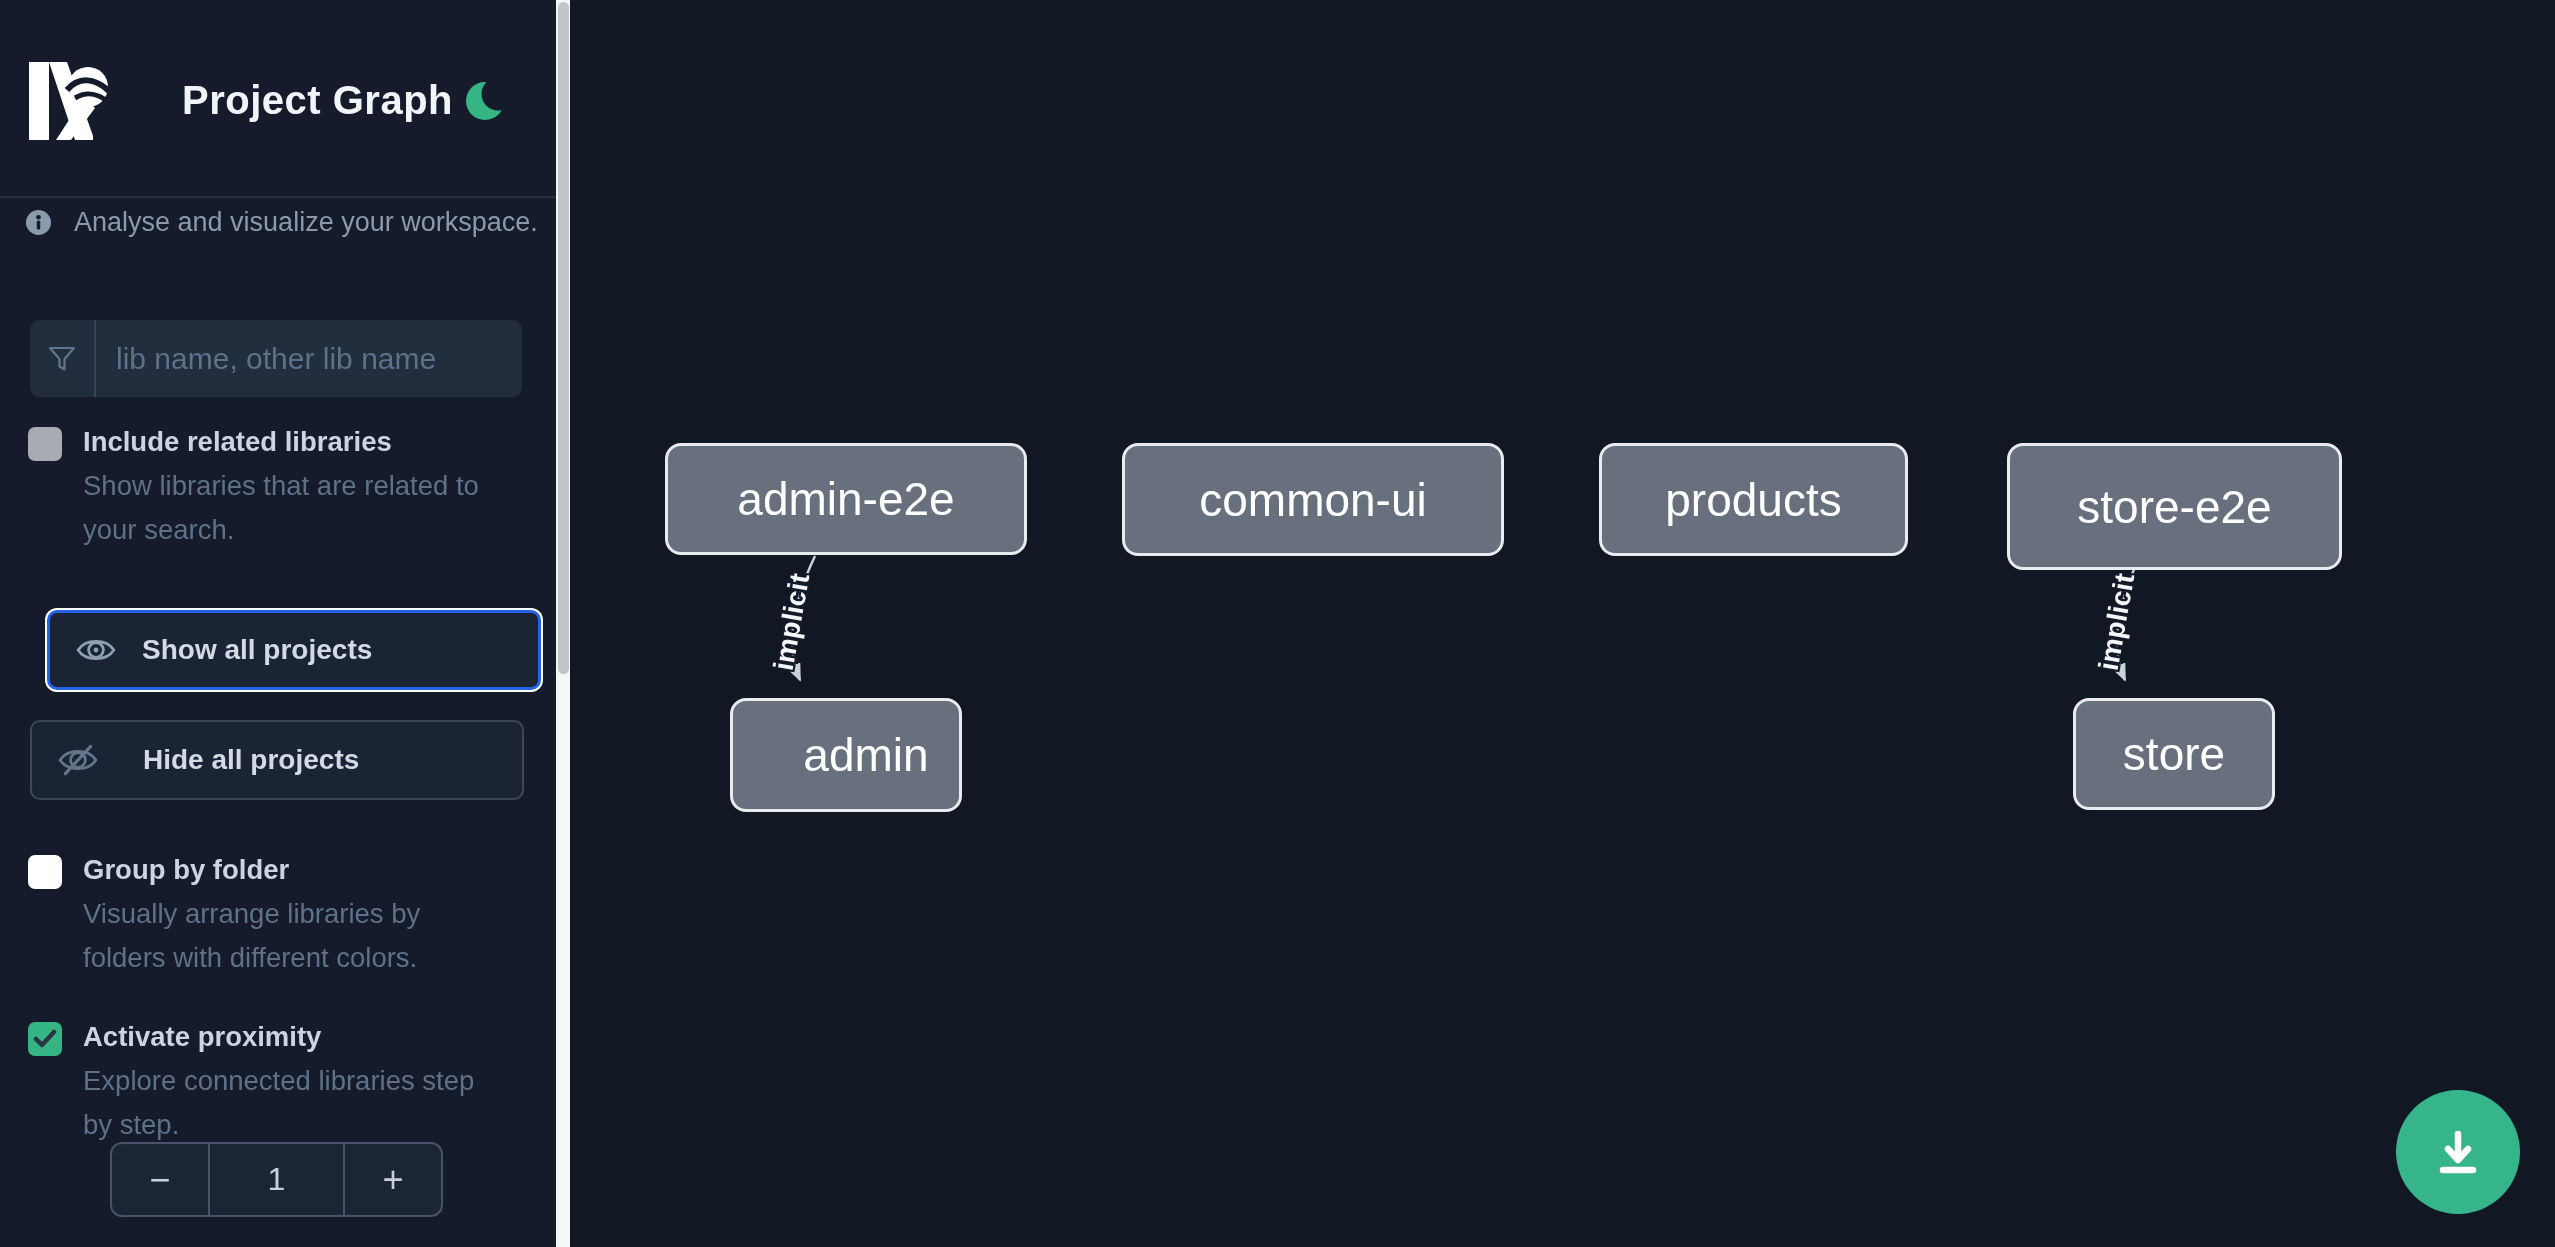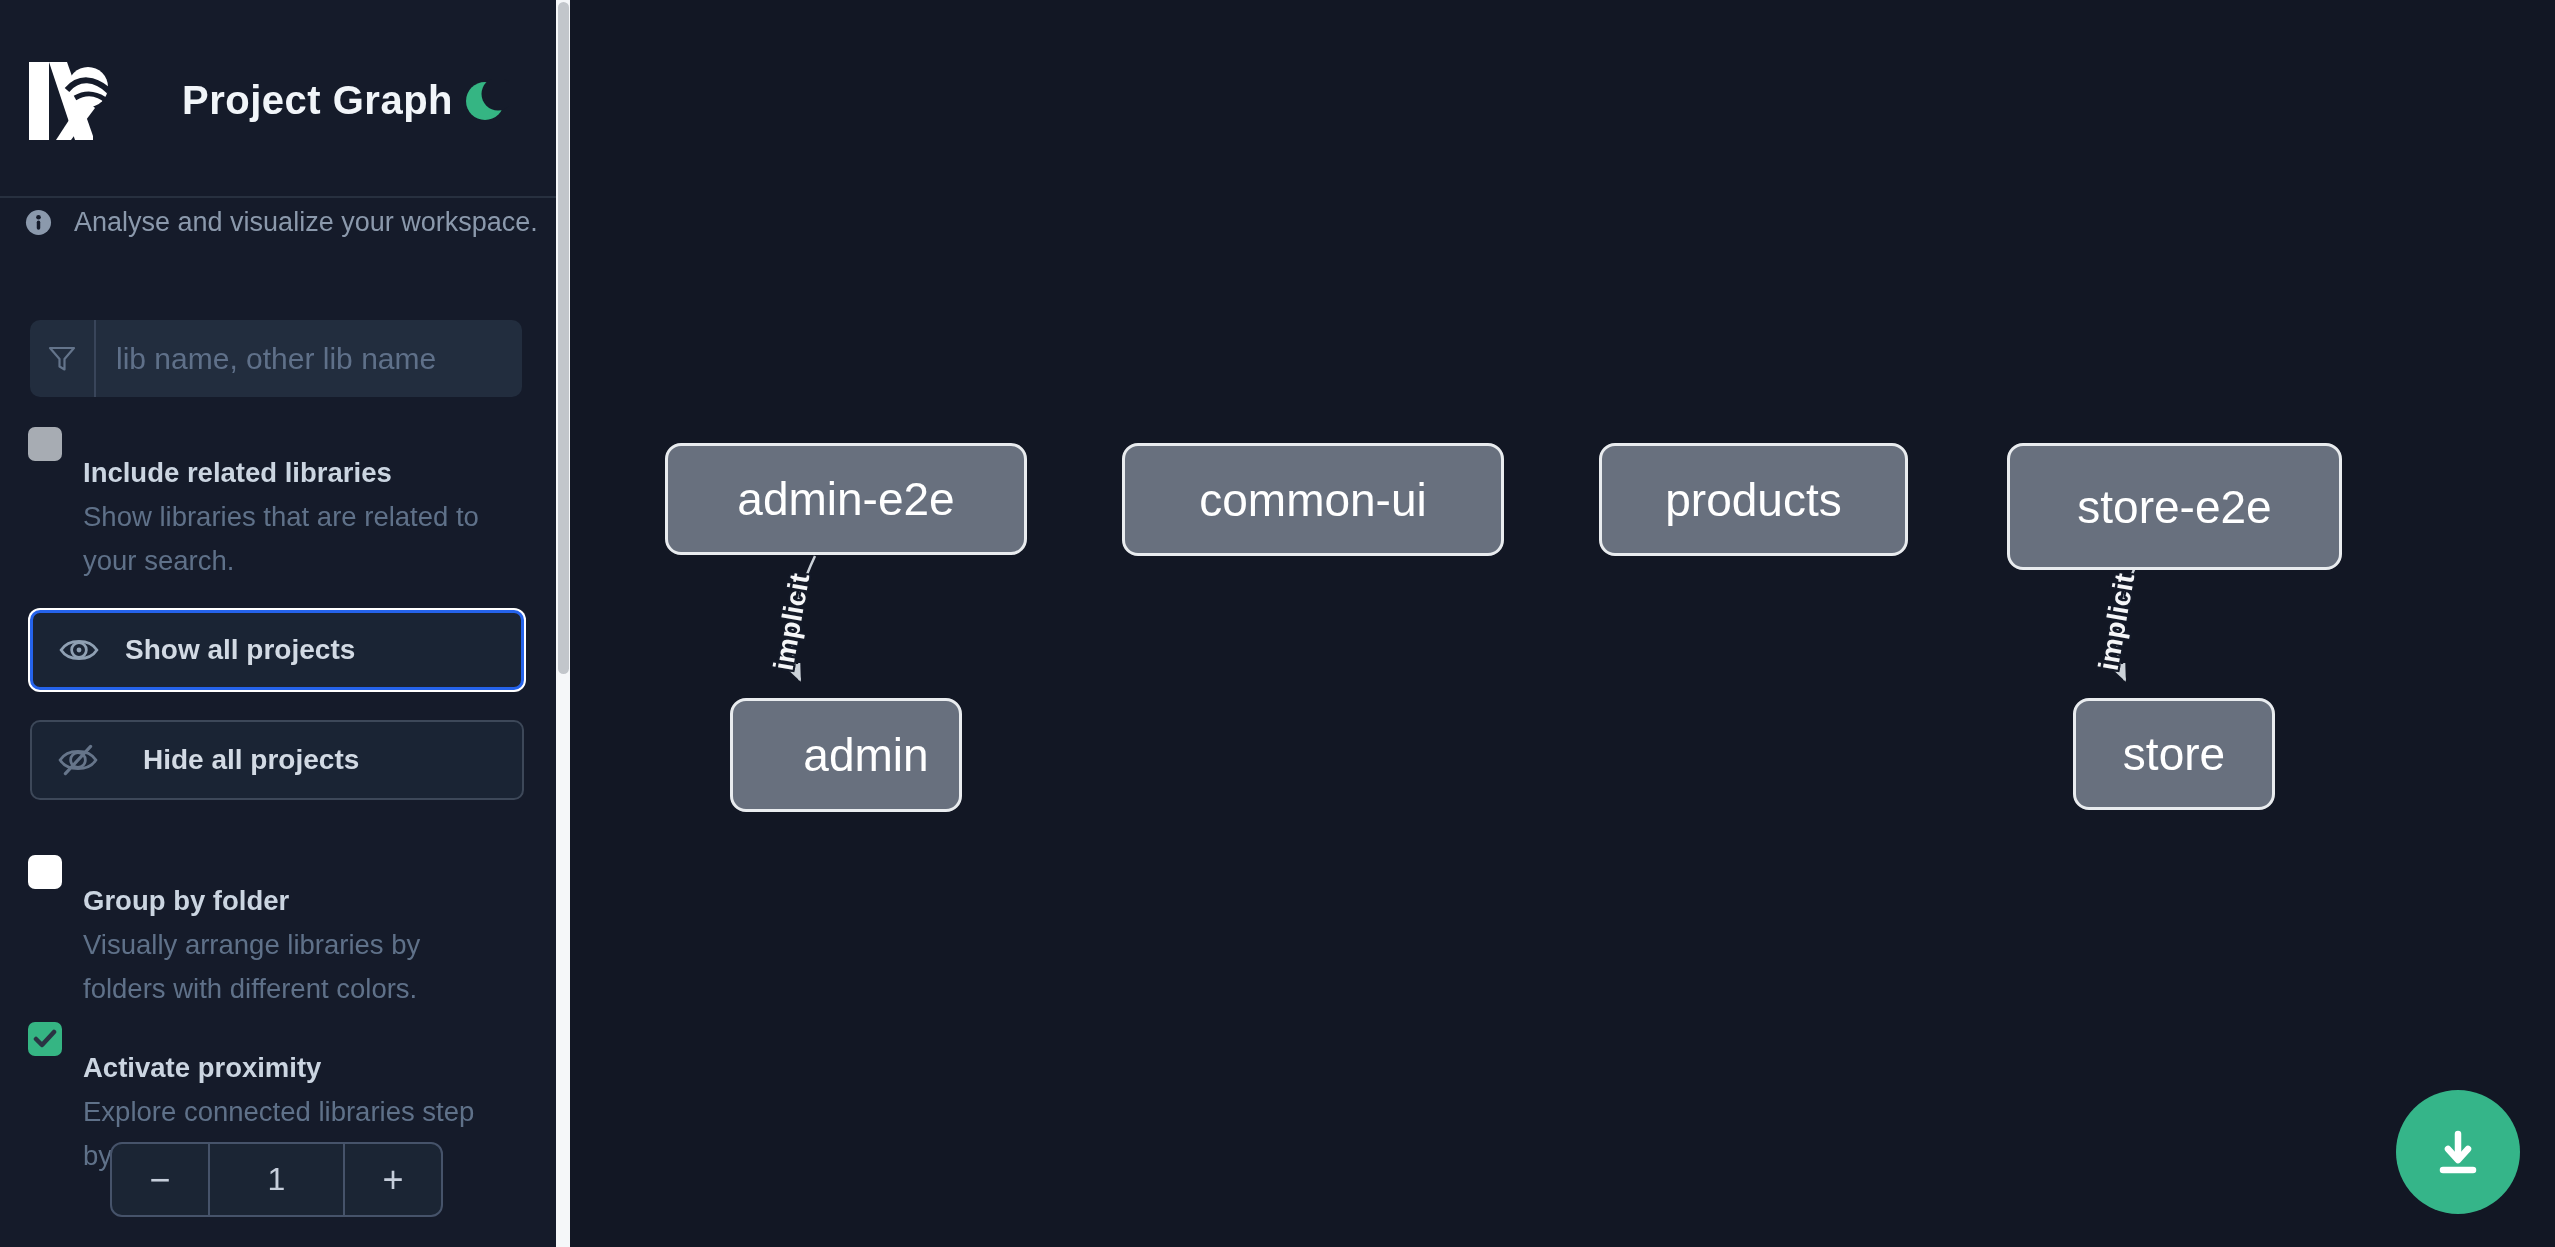--- a/index.html
+++ b/index.html
@@ -21,26 +21,26 @@
   .search-box{position:absolute;left:30px;top:320px;width:492px;height:77px;background:#222d3e;border-radius:10px;display:flex;align-items:center;}
   .search-iconcell{width:64px;height:100%;display:flex;align-items:center;justify-content:center;border-right:2px solid #39455a;}
   .search-input{flex:1;height:100%;background:transparent;border:none;outline:none;padding:12px 20px;font-size:30px;color:#fde047;font-family:"Liberation Sans",sans-serif;}
   .search-input::placeholder{color:#5f7089;opacity:1;}
   .opt{position:absolute;left:28px;width:500px;}
   .opt-box{position:absolute;left:0;top:2px;width:34px;height:34px;border-radius:7px;cursor:pointer;}
   .box-gray{background:#a7acb3;}
   .box-white{background:#ffffff;}
   .box-green{background:#35b583;display:flex;align-items:center;justify-content:center;}
   .opt-texts{margin-left:55px;}
-  .opt-label{font-size:27.5px;font-weight:700;color:#cbd5e1;line-height:34px;margin-bottom:5px;margin-top:31px;}
+  .opt-label{font-size:27.5px;font-weight:700;color:#cbd5e1;line-height:34px;margin-bottom:5px;}
   .opt-desc{font-size:27.5px;color:#5f7189;line-height:44px;white-space:nowrap;}
   .sbtn{position:absolute;left:30px;width:494px;height:80px;background:#1a2434;border-radius:10px;display:flex;align-items:center;padding-left:26px;box-sizing:border-box;cursor:pointer;}
   .sbtn svg{margin-right:26px;flex:0 0 auto;}
   .sbtn-label{font-size:28px;font-weight:700;color:#d2dae4;}
-  .sbtn-focus{border:3px solid #2563eb;box-shadow:0 0 0 2px #ffffff;}
+  .sbtn-focus{border:3px solid #2563eb;box-shadow:0 0 0 2px #ffffff;margin-left:17px;}
   .sbtn-plain{border:2px solid #3d4859;gap:19px;}
   .stepper{position:absolute;left:110px;top:1142px;width:333px;height:75px;background:#1b2534;border:2px solid #46536a;border-radius:12px;box-sizing:border-box;display:flex;}
   .step-btn{width:96px;display:flex;align-items:center;justify-content:center;font-size:36px;color:#c6cedb;cursor:pointer;}
   .step-val{flex:1;display:flex;align-items:center;justify-content:center;font-size:32px;color:#c6cedb;border-left:2px solid #46536a;border-right:2px solid #46536a;}
   
   .sb-track{position:absolute;left:556px;top:0;width:14px;height:1247px;background:#f5f7f9;}
   .sb-thumb{position:absolute;left:1.5px;top:2px;width:11px;height:672px;background:#c2c6cb;border-radius:6px;}
   
   .canvas{position:absolute;left:570px;top:0;width:1985px;height:1247px;background:#121724;}
   .edges{position:absolute;left:0;top:0;pointer-events:none;}

